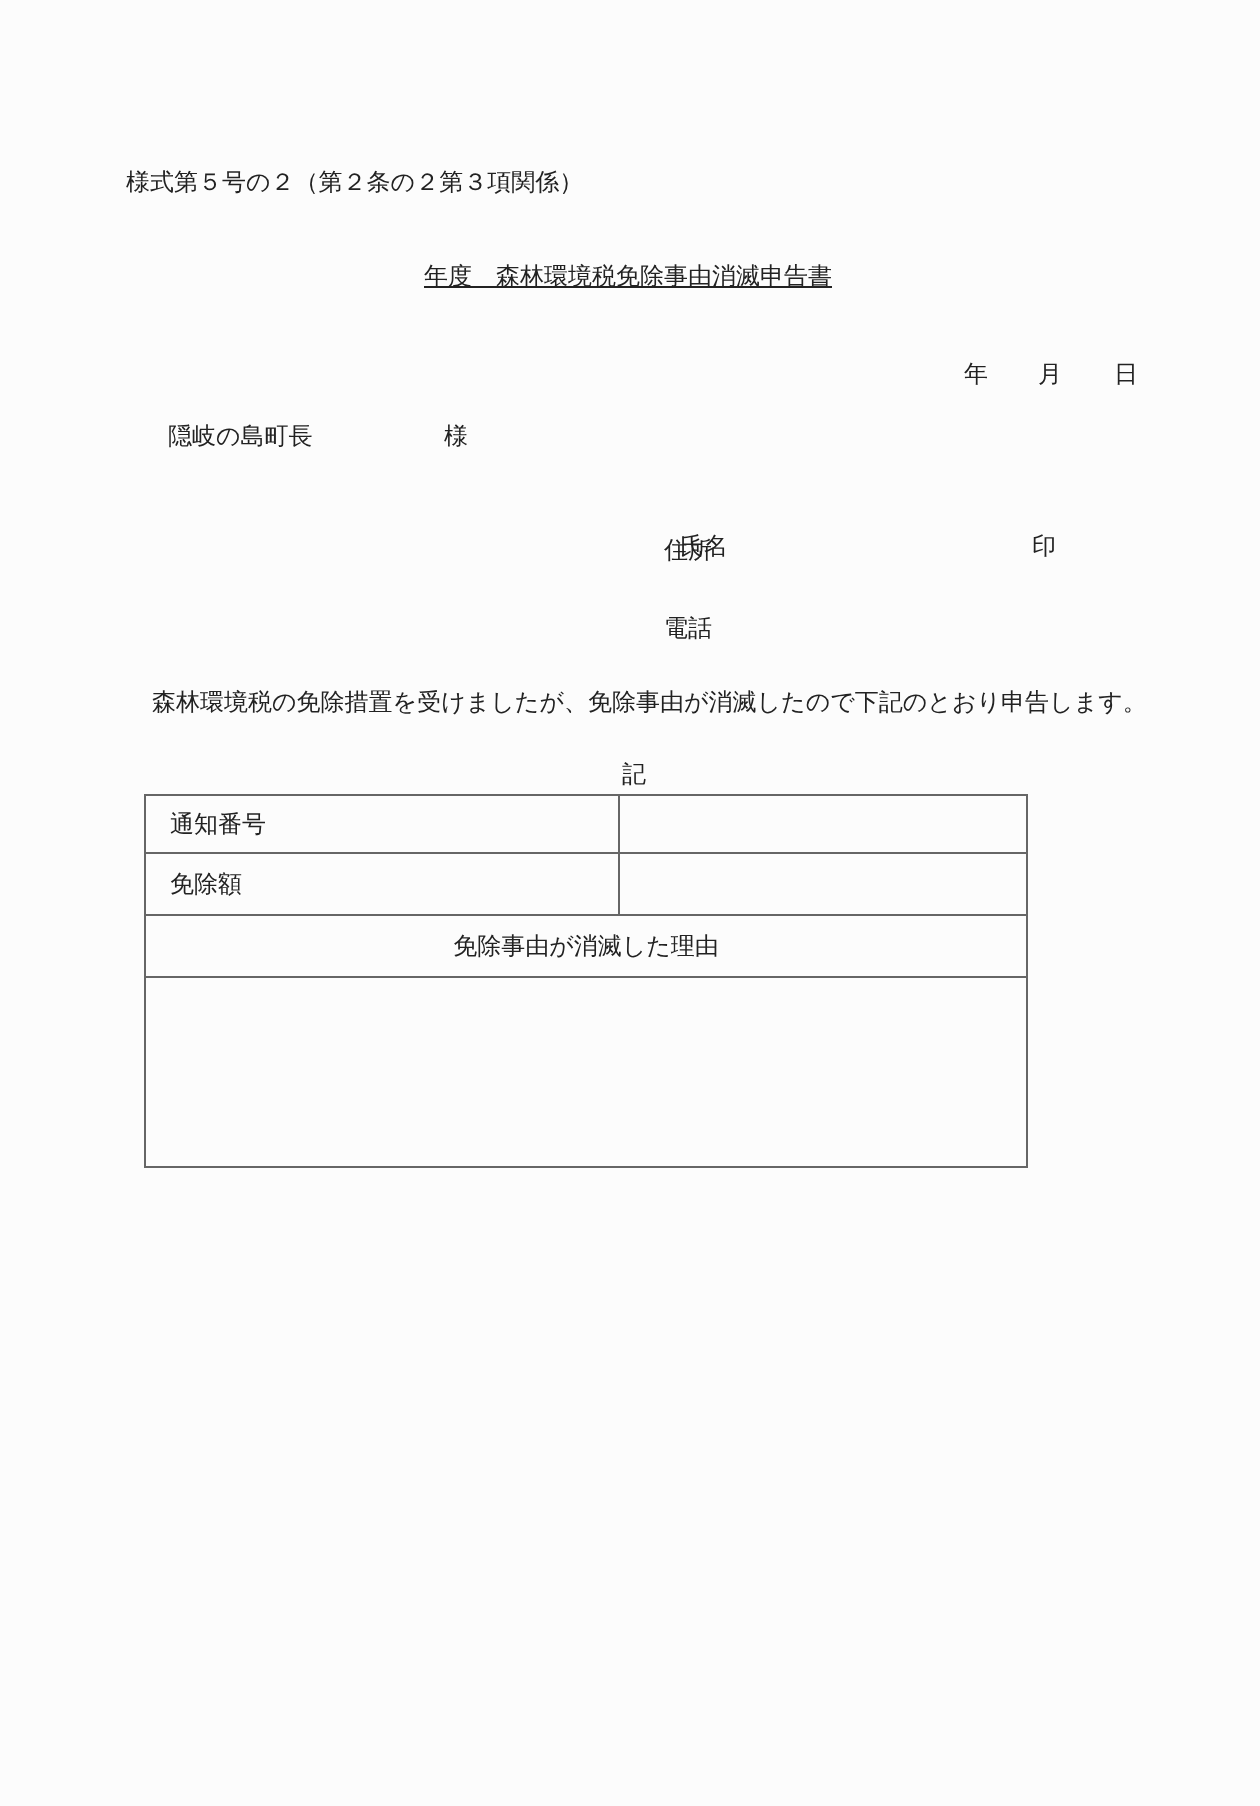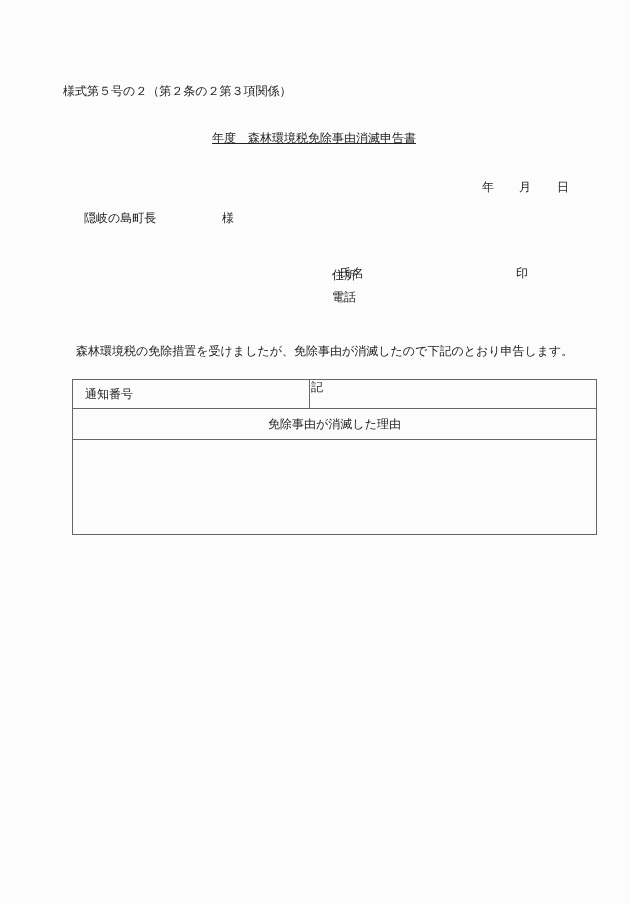--- a/index.html
+++ b/index.html
@@ -16,28 +16,28 @@
     .form-number { left: 63px; top: 84px; }
     .title { left: 212px; top: 131px; text-decoration: underline; }
     .date-year { left: 482px; top: 180px; }
     .date-month { left: 519px; top: 180px; }
     .date-day { left: 557px; top: 180px; }
     .addressee { left: 84px; top: 211px; }
     .honorific { left: 222px; top: 211px; }
     .applicant-address { left: 332px; top: 232px; margin-top: 36px; }
     .applicant-name { left: 340px; top: 266px; }
     .seal { left: 516px; top: 266px; }
-    .applicant-phone { left: 332px; top: 290px; }
+    .applicant-phone { left: 332px; top: 307px; }
     .statement { left: 76px; top: 345px; font-family: Liberation Mono, monospace; }
     .ki { left: 311px; top: 380px; }
 
     table.form-table {
       position: absolute;
-      left: 72px; top: 379px;
-      width: 525px;
+      left: 72px; top: 397px;
+      width: 442px;
       border-collapse: collapse;
       table-layout: fixed;
       border-radius: 22px;
     }
     table.form-table td {
       border: 1px solid #666;
       padding: 0 0 0 12px;
       height: 30px;
       vertical-align: middle;
       font-size: 12px;
@@ -83,20 +83,24 @@
   <div class="abs statement">森林環境税の免除措置を受けましたが、免除事由が消滅したので下記のとおり申告します。</div>
   <div class="abs ki">記</div>
 
   <table class="form-table">
     <tbody>
         <tr class="r1">
       <td class="label-cell">通知番号</td>
       <td class="value-cell"></td>
     </tr>
     <tr>
+      <td class="label-cell">免除額</td>
+      <td class="value-cell"></td>
+    </tr>
+    <tr>
       <td class="reason-header" colspan="2">免除事由が消滅した理由</td>
     </tr>
     <tr>
       <td class="reason-body" colspan="2"></td>
     </tr>
   </tbody>
     </table>
 </div>
 
 </body></html>

